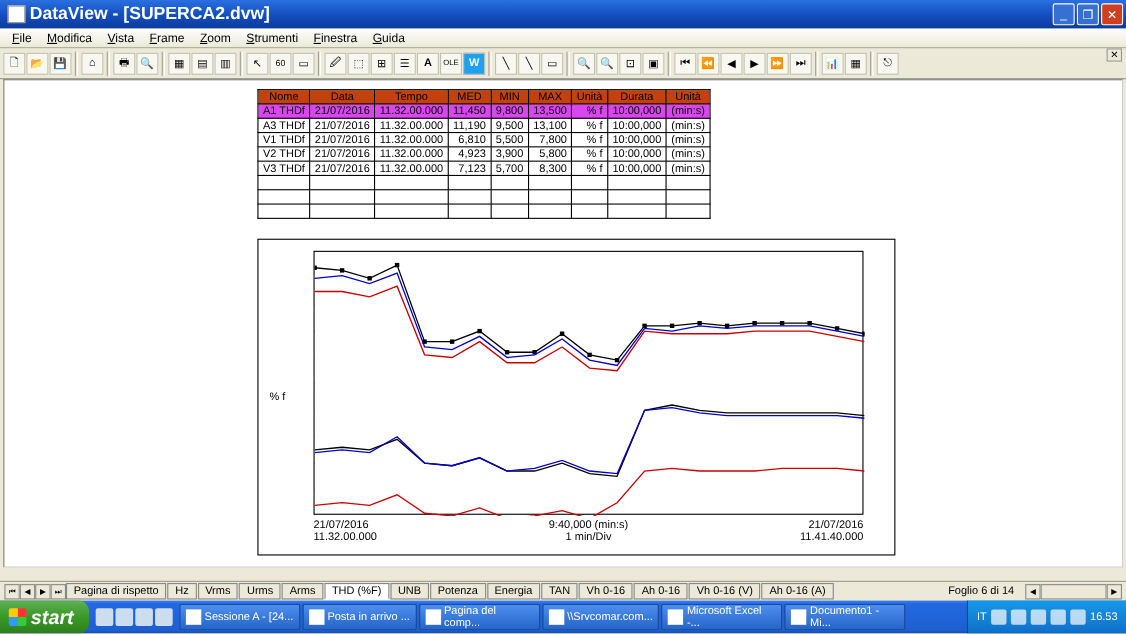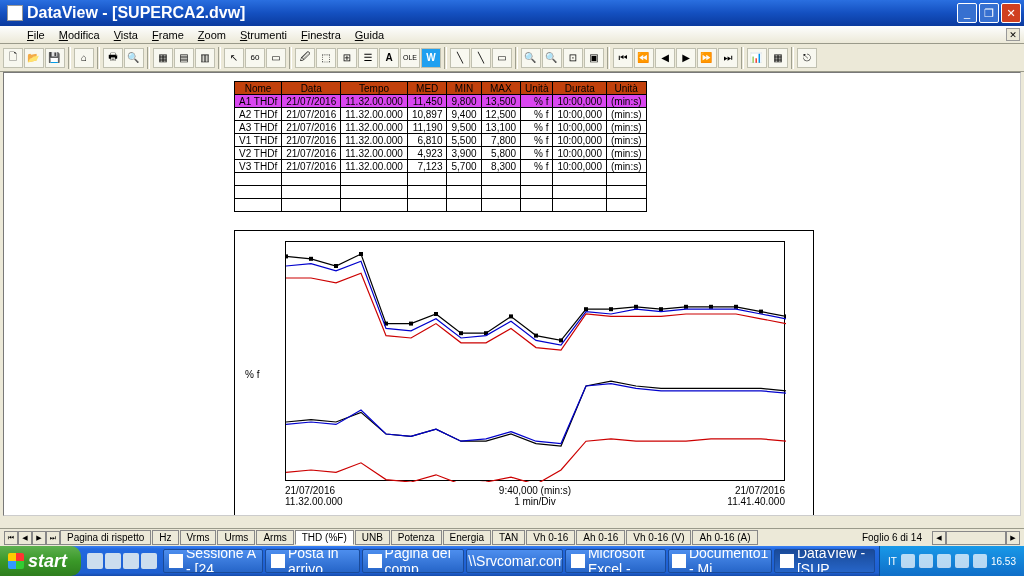--- a/index.html
+++ b/index.html
@@ -7,21 +7,21 @@
 
   .titlebar { height: 26px; background: linear-gradient(to bottom, #2a6fe0 0%, #1450c0 50%, #0a3a9e 100%); display: flex; align-items: center; color: #fff; padding: 0 3px; }
   .titlebar .icon-small { width: 16px; height: 16px; background: #fff; margin: 0 4px; border: 1px solid #999; display: inline-block; }
   .titlebar .title-text { flex: 1; font-weight: bold; font-size: 16px; }
   .titlebar .win-buttons { display: flex; gap: 2px; }
   .win-btn { width: 20px; height: 20px; border: 1px solid #fff; border-radius: 2px; display: flex; align-items: center; justify-content: center; color: #fff; font-size: 11px; cursor: pointer; }
   .win-min { background: #3670d0; }
   .win-max { background: #3670d0; }
   .win-close { background: #d04020; }
 
-  .menubar { height: 18px; background: linear-gradient(to bottom, #fdfefe, #ece9d8); display: flex; align-items: center; padding: 0 4px; border-bottom: 1px solid #9a9a8a; gap: 2px;}
+  .menubar { height: 18px; background: linear-gradient(to bottom, #fdfefe, #ece9d8); display: flex; align-items: flex-start; padding: 0 4px; border-bottom: 1px solid #9a9a8a; gap: 2px; flex-direction: column;}
   .menubar .menu-item { padding: 1px 7px; cursor: pointer; }
   .menubar .menu-item u { text-decoration: underline; }
   .menubar .close-doc { margin-left: auto; width: 14px; height: 13px; border: 1px solid #999; background: #ece9d8; font-size: 9px; display: flex; align-items: center; justify-content: center; cursor: pointer;}
 
   .toolbar { height: 28px; background: #ece9d8; border-bottom: 1px solid #9a9a8a; display: flex; align-items: center; padding: 0 3px; gap: 1px; }
   .tb-btn { width: 20px; height: 20px; border: 1px solid #c0c0b0; background: #f8f8f0; display: flex; align-items: center; justify-content: center; cursor: pointer; font-size: 10px; }
   .tb-sep { width: 3px; height: 22px; border-left: 1px solid #a0a090; border-right: 1px solid #fff; margin: 0 2px; }
   .tb-btn.blue { background: #20a0f0; color: #fff; }
 
   .workarea { position: absolute; top: 72px; left: 0; right: 0; bottom: 60px; background: #fff; overflow: auto; border: 1px inset #ccc; margin: 0 3px; }
@@ -44,21 +44,21 @@
   .bottom-tabs .btab.active { background: #fff; border-bottom-color: #fff; }
   .bottom-tabs .scroll-btns { display: flex; gap: 0; }
   .bottom-tabs .scroll-btn { width: 14px; height: 14px; border: 1px solid #888; background: #ece9d8; display:flex; align-items:center; justify-content:center; cursor:pointer; font-size: 7px;}
   .page-indicator { margin-left: auto; padding-right: 10px; }
 
   .taskbar { position: absolute; bottom: 0; left: 0; right: 0; height: 30px; background: linear-gradient(to bottom, #3980f4 0%, #2269e0 10%, #1e5fd0 90%, #164aa8 100%); display: flex; align-items: center; }
   .start-btn { height: 30px; padding: 0 14px 0 8px; background: linear-gradient(to bottom, #5eb050 0%, #3a9828 50%, #2e7e1e 100%); color: #fff; font-weight: bold; font-style: italic; font-size: 18px; display: flex; align-items: center; border-radius: 0 10px 10px 0; cursor: pointer; gap: 4px;}
   .quick-icons { display: flex; gap: 2px; padding: 0 6px; }
   .quick-icons .qi { width: 16px; height: 16px; background: #cde; border-radius: 2px; cursor: pointer;}
   .task-items { display: flex; gap: 2px; flex: 1; overflow: hidden; padding-right: 4px;}
-  .task-item { height: 24px; background: linear-gradient(to bottom, #4d8eee, #2665c8); border: 1px solid #1a4a98; border-radius: 2px; color: #fff; display: flex; align-items: center; padding: 0 5px; font-size: 14px; cursor: pointer; gap: 3px; max-width: 110px; overflow: hidden; justify-content: center;}
+  .task-item { height: 24px; background: linear-gradient(to bottom, #4d8eee, #2665c8); border: 1px solid #1a4a98; border-radius: 2px; color: #fff; display: flex; align-items: center; padding: 0 5px; font-size: 10px; cursor: pointer; gap: 3px; max-width: 110px; overflow: hidden;}
   .task-item.active { background: linear-gradient(to bottom, #1a4a98, #2665c8); }
   .task-item .ti-icon { width: 14px; height: 14px; background: #fff; flex-shrink: 0;}
   .sys-tray { background: linear-gradient(to bottom, #1899e8, #0f6ec8); height: 30px; display: flex; align-items: center; padding: 0 8px; color: #fff; font-size: 10px; gap: 4px; border-left: 1px solid #0a4a90;}
   .sys-tray .tray-icon { width: 14px; height: 14px; background: rgba(255,255,255,0.7); border-radius: 2px; cursor:pointer;}
 
   svg { display: block; }
 </style>
 </head>
 <body>
 
@@ -157,31 +157,20 @@
         </tr>
       </thead>
     <tbody id="table-body">
         <tr class="highlight">
           <td>A1 THDf</td>
           <td>21/07/2016</td>
           <td>11.32.00.000</td>
           <td>11,450</td>
           <td>9,800</td>
           <td>13,500</td>
-          <td>% f</td>
-          <td>10:00,000</td>
-          <td>(min:s)</td>
-        </tr>
-        <tr>
-          <td>A2 THDf</td>
-          <td>21/07/2016</td>
-          <td>11.32.00.000</td>
-          <td>10,897</td>
-          <td>9,400</td>
-          <td>12,500</td>
           <td>% f</td>
           <td>10:00,000</td>
           <td>(min:s)</td>
         </tr>
         <tr>
           <td>A3 THDf</td>
           <td>21/07/2016</td>
           <td>11.32.00.000</td>
           <td>11,190</td>
           <td>9,500</td>
@@ -391,24 +380,20 @@
         <span>\\Srvcomar.com...</span>
       </div>
       <div class="task-item">
         <span class="ti-icon"></span>
         <span>Microsoft Excel -...</span>
       </div>
       <div class="task-item">
         <span class="ti-icon"></span>
         <span>Documento1 - Mi...</span>
       </div>
-      <div class="task-item active">
-        <span class="ti-icon"></span>
-        <span>DataView - [SUP...</span>
-      </div>
     </div>
   <div class="sys-tray">
     <span>IT</span>
     <div class="tray-icon"></div>
     <div class="tray-icon"></div>
     <div class="tray-icon"></div>
     <div class="tray-icon"></div>
     <div class="tray-icon"></div>
     <span>16.53</span>
   </div>

